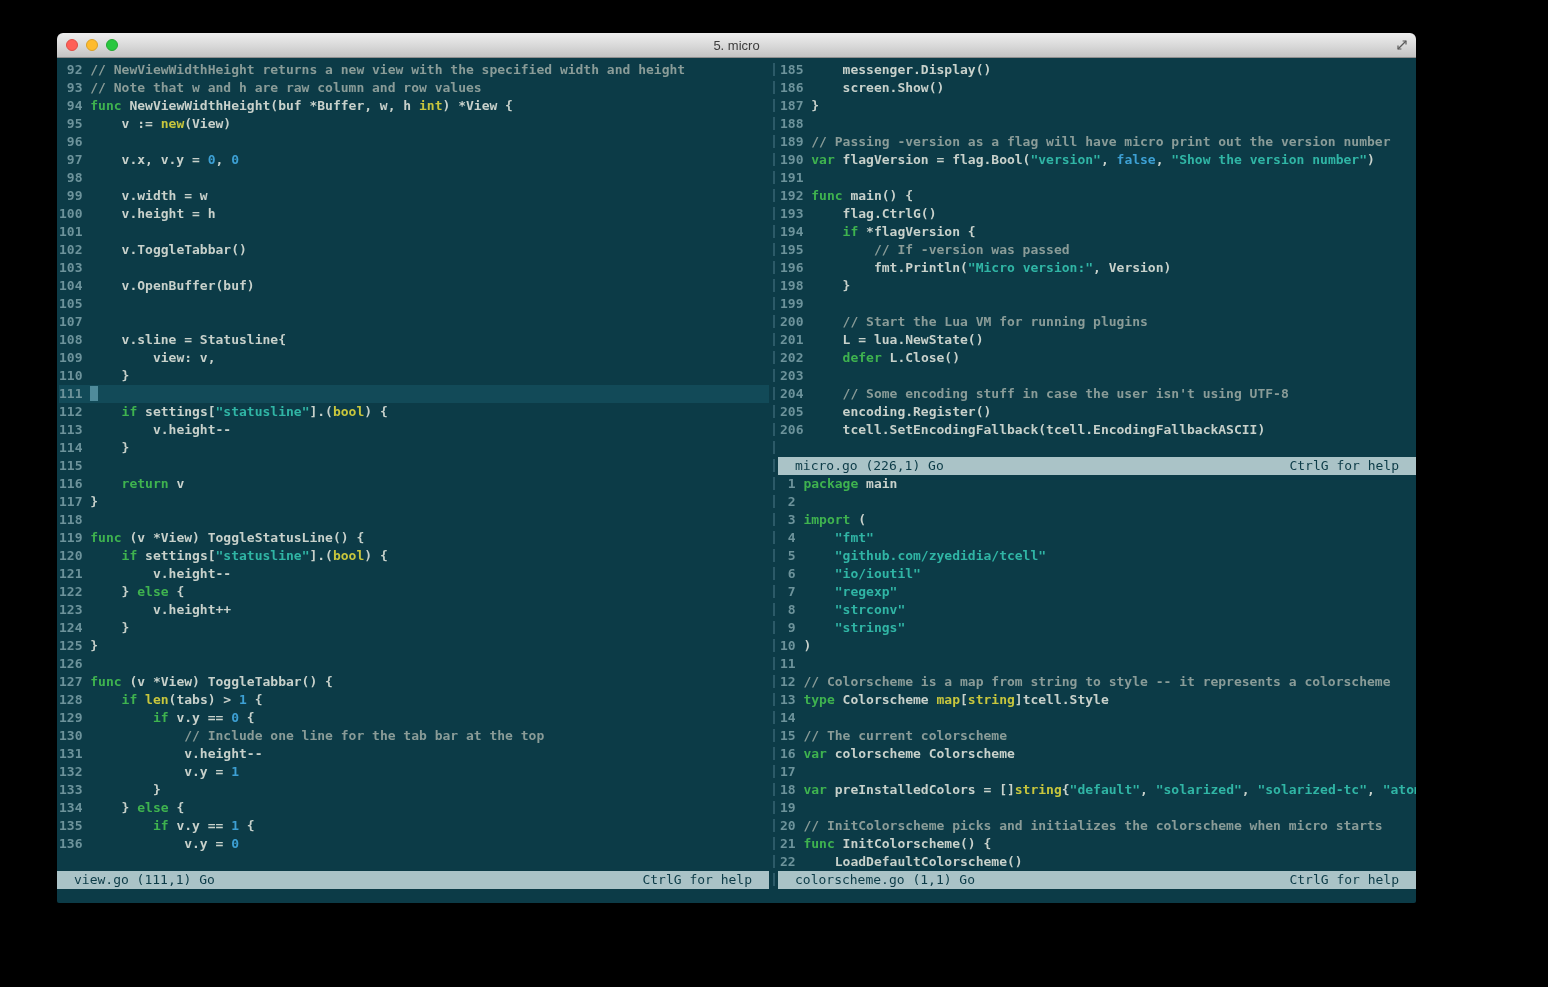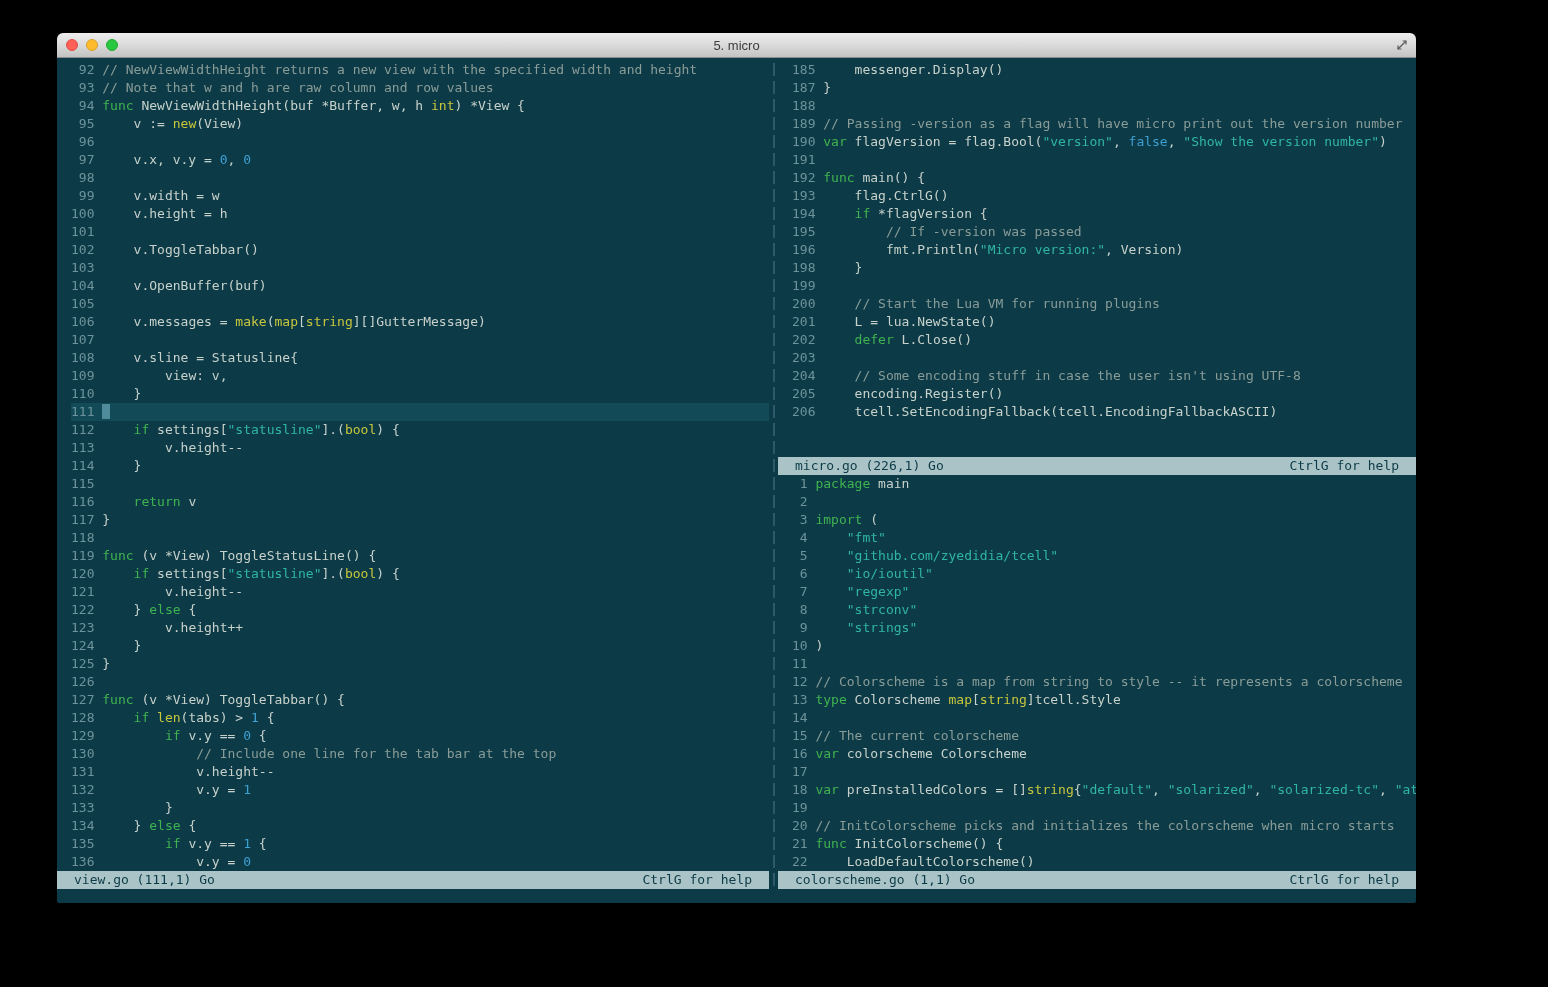--- a/index.html
+++ b/index.html
@@ -22,21 +22,21 @@
   .tl.yellow{background:var(--traffic_yellow);border:1px solid #d9a027;}
   .tl.green{background:var(--traffic_green);border:1px solid #24a833;}
   .title{font:13px "Liberation Sans",sans-serif;color:#3c3c3c;}
   .resize{position:absolute;right:7px;top:5px;width:14px;height:14px;}
   .terminal{display:flex;height:845px;background:var(--bg);
     padding:3px 0 14px;box-sizing:border-box;
     font:13px/18px "DejaVu Sans Mono",monospace;color:var(--fg);}
   .pane{display:flex;flex-direction:column;min-width:0;}
   .pane.left{width:712px;flex:none;}
   .pane.right{flex:1;}
-  .code{overflow:hidden;padding-left:14px;}
+  .code{overflow:hidden;padding-left:2px;font-weight:bold;}
   .code.grow{flex:1;}
   .code.half{height:396px;flex:none;}
   .line{height:18px;display:flex;white-space:pre;}
   .line.cur{background:var(--cursorline);}
   .ln{flex:none;min-width:3ch;text-align:right;margin-right:1ch;color:var(--linenum);}
   .ln2 .ln{min-width:2ch;}
   .txt{white-space:pre;}
   .cursor{background:var(--cursor);}
   .sg-d{color:var(--fg);} .sg-k{color:var(--green);} .sg-s{color:var(--cyan);}
   .sg-n{color:var(--blue);} .sg-b{color:var(--yellow);} .sg-c{color:var(--comment);}
@@ -81,21 +81,20 @@
             <div class="line"><span class="ln">96</span><span class="txt"></span></div>
             <div class="line"><span class="ln">97</span><span class="txt"><span class="sg-d">    v.x, v.y = </span><span class="sg-n">0</span><span class="sg-d">, </span><span class="sg-n">0</span></span></div>
             <div class="line"><span class="ln">98</span><span class="txt"></span></div>
             <div class="line"><span class="ln">99</span><span class="txt"><span class="sg-d">    v.width = w</span></span></div>
             <div class="line"><span class="ln">100</span><span class="txt"><span class="sg-d">    v.height = h</span></span></div>
             <div class="line"><span class="ln">101</span><span class="txt"></span></div>
             <div class="line"><span class="ln">102</span><span class="txt"><span class="sg-d">    v.ToggleTabbar()</span></span></div>
             <div class="line"><span class="ln">103</span><span class="txt"></span></div>
             <div class="line"><span class="ln">104</span><span class="txt"><span class="sg-d">    v.OpenBuffer(buf)</span></span></div>
             <div class="line"><span class="ln">105</span><span class="txt"></span></div>
-            <div class="line"><span class="ln">106</span><span class="txt"><span class="sg-d">    v.messages = </span><span class="sg-b">make</span><span class="sg-d">(</span><span class="sg-b">map</span><span class="sg-d">[</span><span class="sg-b">string</span><span class="sg-d">][]GutterMessage)</span></span></div>
             <div class="line"><span class="ln">107</span><span class="txt"></span></div>
             <div class="line"><span class="ln">108</span><span class="txt"><span class="sg-d">    v.sline = Statusline{</span></span></div>
             <div class="line"><span class="ln">109</span><span class="txt"><span class="sg-d">        view: v,</span></span></div>
             <div class="line"><span class="ln">110</span><span class="txt"><span class="sg-d">    }</span></span></div>
             <div class="line cur"><span class="ln">111</span><span class="txt"><span class="cursor"> </span></span></div>
             <div class="line"><span class="ln">112</span><span class="txt"><span class="sg-d">    </span><span class="sg-k">if</span><span class="sg-d"> settings[</span><span class="sg-s">"statusline"</span><span class="sg-d">].(</span><span class="sg-b">bool</span><span class="sg-d">) {</span></span></div>
             <div class="line"><span class="ln">113</span><span class="txt"><span class="sg-d">        v.height--</span></span></div>
             <div class="line"><span class="ln">114</span><span class="txt"><span class="sg-d">    }</span></span></div>
             <div class="line"><span class="ln">115</span><span class="txt"></span></div>
             <div class="line"><span class="ln">116</span><span class="txt"><span class="sg-d">    </span><span class="sg-k">return</span><span class="sg-d"> v</span></span></div>
@@ -124,20 +123,21 @@
           <span>view.go (111,1) Go</span>
           <span>CtrlG for help</span>
         </div>
       </div>
 
       <div class="divider"></div>
 
       <div class="pane right">
         <div class="code half">
             <div class="line"><span class="ln">185</span><span class="txt"><span class="sg-d">    messenger.Display()</span></span></div>
+            <div class="line"><span class="ln">186</span><span class="txt"><span class="sg-d">    screen.Show()</span></span></div>
             <div class="line"><span class="ln">187</span><span class="txt"><span class="sg-d">}</span></span></div>
             <div class="line"><span class="ln">188</span><span class="txt"></span></div>
             <div class="line"><span class="ln">189</span><span class="txt"><span class="sg-c">// Passing -version as a flag will have micro print out the version number</span></span></div>
             <div class="line"><span class="ln">190</span><span class="txt"><span class="sg-k">var</span><span class="sg-d"> flagVersion = flag.Bool(</span><span class="sg-s">"version"</span><span class="sg-d">, </span><span class="sg-n">false</span><span class="sg-d">, </span><span class="sg-s">"Show the version number"</span><span class="sg-d">)</span></span></div>
             <div class="line"><span class="ln">191</span><span class="txt"></span></div>
             <div class="line"><span class="ln">192</span><span class="txt"><span class="sg-k">func</span><span class="sg-d"> main() {</span></span></div>
             <div class="line"><span class="ln">193</span><span class="txt"><span class="sg-d">    flag.CtrlG()</span></span></div>
             <div class="line"><span class="ln">194</span><span class="txt"><span class="sg-d">    </span><span class="sg-k">if</span><span class="sg-d"> *flagVersion {</span></span></div>
             <div class="line"><span class="ln">195</span><span class="txt"><span class="sg-c">        // If -version was passed</span></span></div>
             <div class="line"><span class="ln">196</span><span class="txt"><span class="sg-d">        fmt.Println(</span><span class="sg-s">"Micro version:"</span><span class="sg-d">, Version)</span></span></div>

